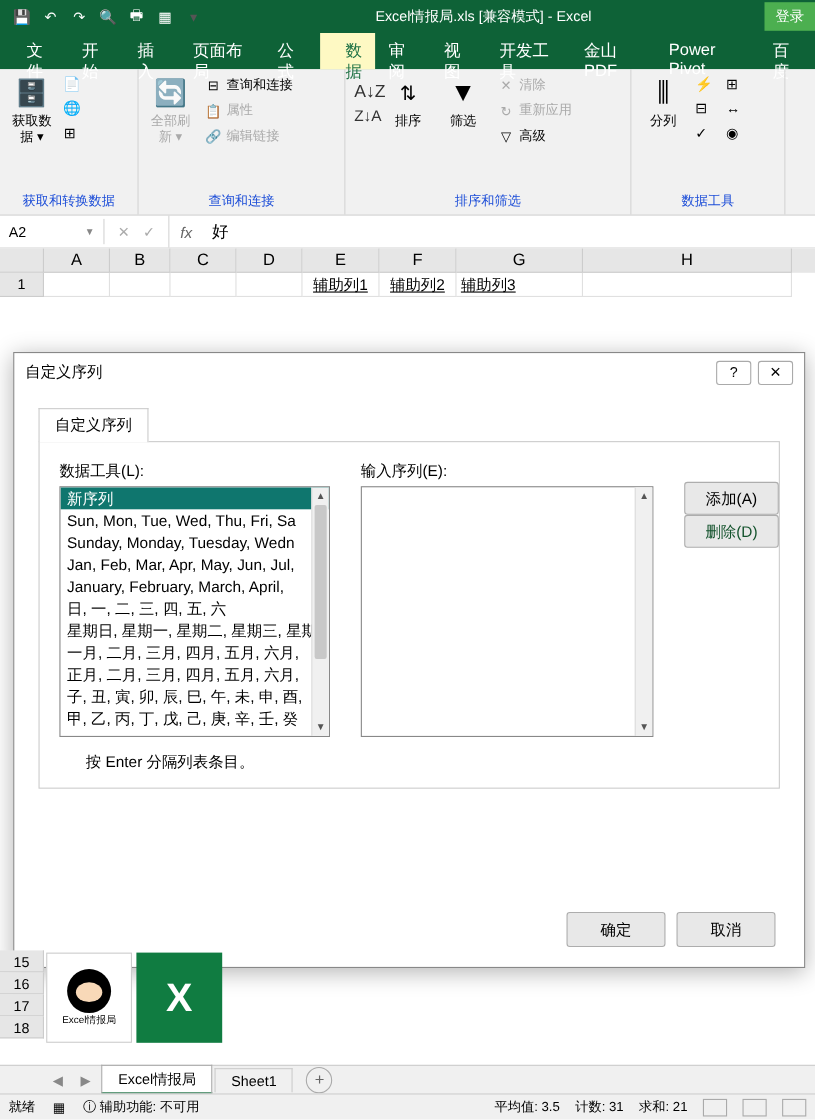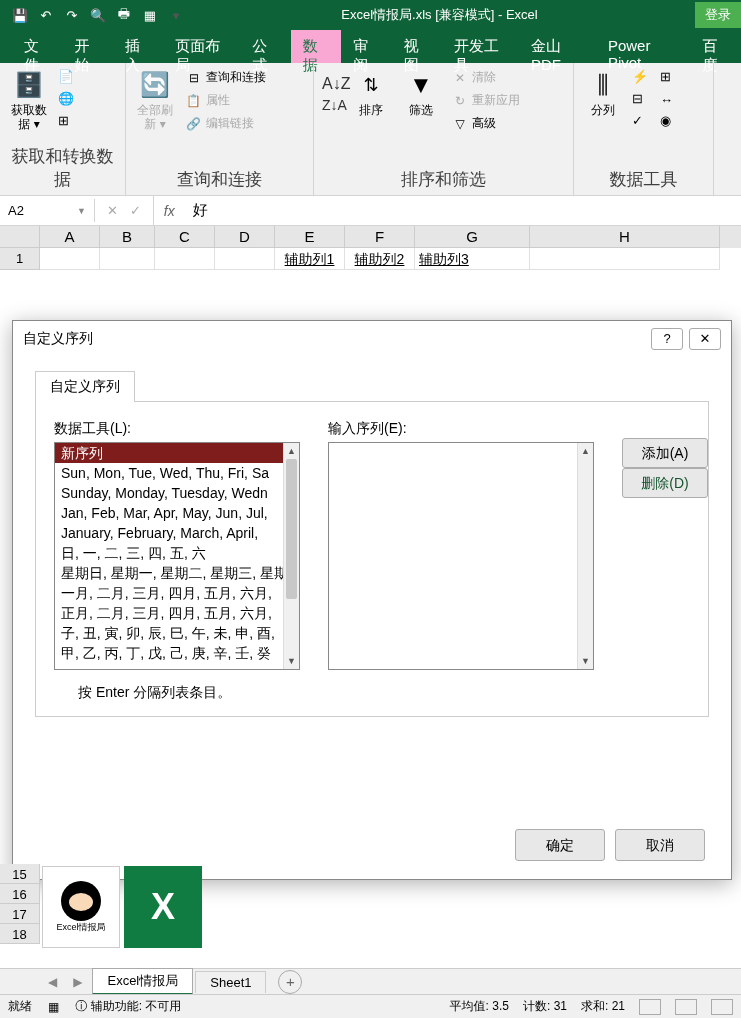--- a/index.html
+++ b/index.html
@@ -8,27 +8,27 @@
 
 .titlebar { height: 30px; background: #0e6237; display: flex; align-items: center; color: #fff; }
 .titlebar .qat { display: flex; align-items: center; gap: 10px; padding-left: 12px; }
 .titlebar .qat .qicon { width: 16px; height: 16px; display: flex; align-items: center; justify-content: center; font-size: 13px; }
 .titlebar .title { flex: 1; text-align: center; font-size: 13px; }
 .titlebar .login { background: #4caf50; padding: 4px 10px; font-size: 13px; }
 
 
 .menubar { height: 33px; background: #0e6237; display: flex; align-items: stretch; padding-left: 12px; }
 .menubar .tab { color: #fff; padding: 7px 12px; font-size: 15px; cursor: pointer; }
-.menubar .tab.active { background: #f9a8d4; color: #217346; }
+.menubar .tab.active { background: #fef9c3; color: #217346; text-align: right; }
 
 
 .ribbon { height: 133px; background: #f1f1f1; border-bottom: 1px solid #d4d4d4; display: flex; }
 .ribbon-group { border-right: 1px solid #d4d4d4; padding: 4px 6px 2px; display: flex; flex-direction: column; }
 .ribbon-group .group-content { flex: 1; display: flex; align-items: flex-start; gap: 4px; }
-.ribbon-group .group-label { text-align: center; font-size: 17px; color: #404040; padding: 2px 0; }
+.ribbon-group .group-label { text-align: center; font-size: 12px; color: #1d4ed8; padding: 2px 0; }
 .ribbon-bigbtn { display: flex; flex-direction: column; align-items: center; justify-content: flex-start; width: 46px; padding: 2px; }
 .ribbon-bigbtn .ico { width: 32px; height: 32px; display: flex; align-items: center; justify-content: center; font-size: 24px; }
 .ribbon-bigbtn .lbl { font-size: 12px; text-align: center; line-height: 1.2; margin-top: 2px; }
 .ribbon-smallbtns { display: flex; flex-direction: column; gap: 2px; }
 .ribbon-smallbtn { display: flex; align-items: center; gap: 4px; padding: 2px 4px; font-size: 12px; }
 .ribbon-smallbtn .sico { width: 16px; height: 16px; display: inline-flex; align-items: center; justify-content: center; }
 .ribbon-smallicons { display: flex; flex-direction: column; gap: 6px; padding: 2px; }
 .ribbon-smallicons .sico { width: 20px; height: 16px; }
 .gray-disabled { color: #aaa; }
 .arrow-down { font-size: 8px; color: #555; }
@@ -68,21 +68,21 @@
 .tab-panel { border: 1px solid #ccc; margin-top: -1px; padding: 18px 18px 14px; }
 .panel-row { display: flex; gap: 28px; }
 .panel-col { display: flex; flex-direction: column; }
 .panel-label { font-size: 14px; margin-bottom: 4px; }
 .listbox { width: 246px; height: 228px; border: 1px solid #888; background: #fff; overflow: hidden; position: relative; }
 .listbox .lb-inner { position: absolute; inset: 0; overflow: hidden; }
 .listbox .lb-scroll { position: absolute; right: 0; top: 0; bottom: 0; width: 16px; background: #f0f0f0; border-left: 1px solid #ddd; }
 .listbox .lb-scroll .arrow-btn { height: 16px; text-align: center; font-size: 9px; color: #555; line-height: 16px; }
 .listbox .lb-scroll .thumb { position: absolute; left: 2px; right: 2px; top: 16px; height: 140px; background: #c8c8c8; border-radius: 2px; }
 .listbox .lb-item { padding: 1px 6px; font-size: 14px; white-space: nowrap; line-height: 18px; }
-.listbox .lb-item.selected { background: #7f1d1d; color: #fff; }
+.listbox .lb-item.selected { background: #0f766e; color: #fff; }
 .textarea { width: 266px; height: 228px; border: 1px solid #888; background: #fff; position: relative; }
 .textarea .lb-scroll { position: absolute; right: 0; top: 0; bottom: 0; width: 16px; background: #f0f0f0; border-left: 1px solid #ddd; }
 .textarea .lb-scroll .arrow-btn { height: 16px; text-align: center; font-size: 9px; color: #555; line-height: 16px; }
 .btncol { display: flex; flex-direction: column; gap: 0; }
 .dbtn { width: 86px; height: 30px; border: 1px solid #adadad; background: #e8e8e8; border-radius: 3px; font-size: 14px; text-align: center; line-height: 28px; }
 .dbtn.disabled { color: #14532d; }
 .hint { margin: 14px 0 0 24px; font-size: 14px; }
 .dlg-footer { position: absolute; bottom: 18px; right: 26px; display: flex; gap: 10px; }
 .dlg-footer .dbtn { width: 90px; height: 32px; line-height: 30px; }
 

